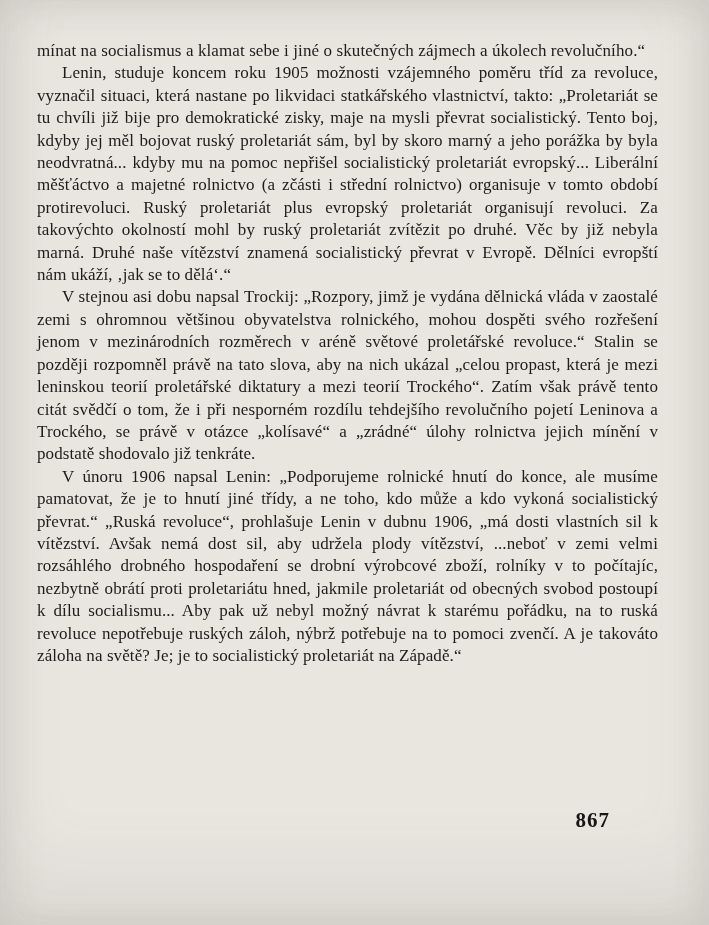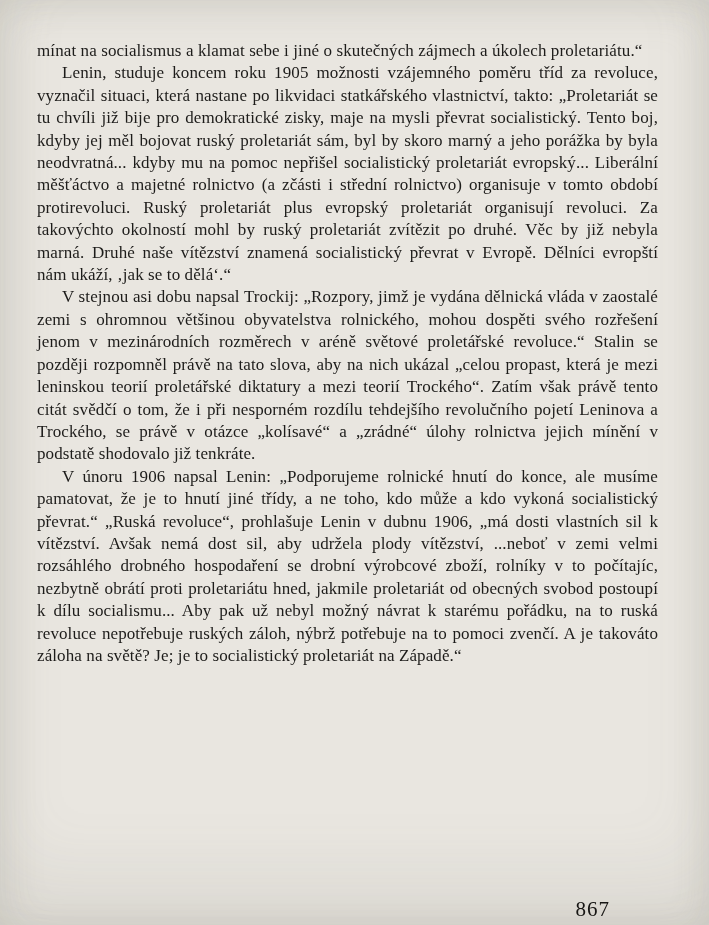--- a/index.html
+++ b/index.html
@@ -37,32 +37,32 @@
   .para {
     margin: 0;
     padding: 0;
     text-indent: 25px;
   }
   .para.no-indent {
     text-indent: 0;
   }
   .page-number {
     position: absolute;
-    top: 897px;
+    top: 808px;
     right: 99px;
     font-size: 21px;
-    font-weight: normal;
+    font-weight: bold;
     letter-spacing: 1px;
     color: #171614;
   }
 </style>
 </head>
 <body>
 
 <div class="page">
   <div class="text-block">
-    <p class="para no-indent">mínat na socialismus a klamat sebe i jiné o skutečných zájmech a úkolech proletariátu.“</p>
+    <p class="para no-indent">mínat na socialismus a klamat sebe i jiné o skutečných zájmech a úkolech revolučního.“</p>
     <p class="para">Lenin, studuje koncem roku 1905 možnosti vzájemného poměru tříd za revoluce, vyznačil situaci, která nastane po likvidaci statkářského vlastnictví, takto: „Proletariát se tu chvíli již bije pro demokratické zisky, maje na mysli převrat socialistický. Tento boj, kdyby jej měl bojovat ruský proletariát sám, byl by skoro marný a jeho porážka by byla neodvratná... kdyby mu na pomoc nepřišel socialistický proletariát evropský... Liberální měšťáctvo a majetné rolnictvo (a zčásti i střední rolnictvo) organisuje v tomto období protirevoluci. Ruský proletariát plus evropský proletariát organisují revoluci. Za takovýchto okolností mohl by ruský proletariát zvítězit po druhé. Věc by již nebyla marná. Druhé naše vítězství znamená socialistický převrat v Evropě. Dělníci evropští nám ukáží, ‚jak se to dělá‘.“</p>
     <p class="para">V stejnou asi dobu napsal Trockij: „Rozpory, jimž je vydána dělnická vláda v zaostalé zemi s ohromnou většinou obyvatelstva rolnického, mohou dospěti svého rozřešení jenom v mezinárodních rozměrech v aréně světové proletářské revoluce.“ Stalin se později rozpomněl právě na tato slova, aby na nich ukázal „celou propast, která je mezi leninskou teorií proletářské diktatury a mezi teorií Trockého“. Zatím však právě tento citát svědčí o tom, že i při nesporném rozdílu tehdejšího revolučního pojetí Leninova a Trockého, se právě v otázce „kolísavé“ a „zrádné“ úlohy rolnictva jejich mínění v podstatě shodovalo již tenkráte.</p>
     <p class="para">V únoru 1906 napsal Lenin: „Podporujeme rolnické hnutí do konce, ale musíme pamatovat, že je to hnutí jiné třídy, a ne toho, kdo může a kdo vykoná socialistický převrat.“ „Ruská revoluce“, prohlašuje Lenin v dubnu 1906, „má dosti vlastních sil k vítězství. Avšak nemá dost sil, aby udržela plody vítězství, ...neboť v zemi velmi rozsáhlého drobného hospodaření se drobní výrobcové zboží, rolníky v to počítajíc, nezbytně obrátí proti proletariátu hned, jakmile proletariát od obecných svobod postoupí k dílu socialismu... Aby pak už nebyl možný návrat k starému pořádku, na to ruská revoluce nepotřebuje ruských záloh, nýbrž potřebuje na to pomoci zvenčí. A je takováto záloha na světě? Je; je to socialistický proletariát na Západě.“</p>
   </div>
   <div class="page-number">867</div>
 </div>
 
 </body></html>

